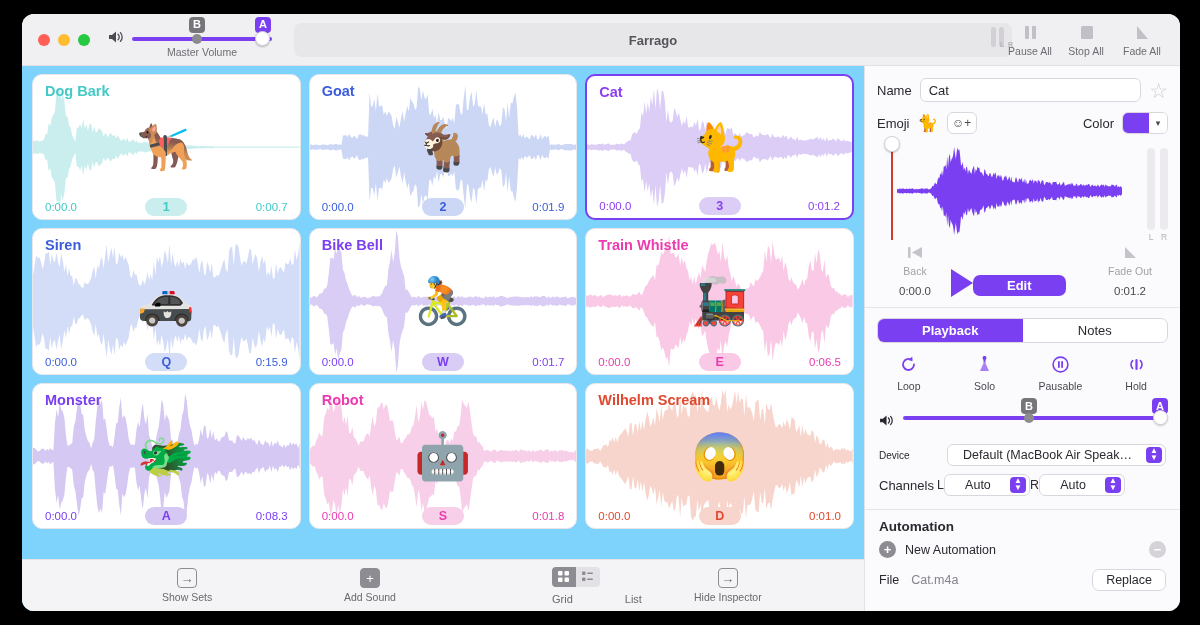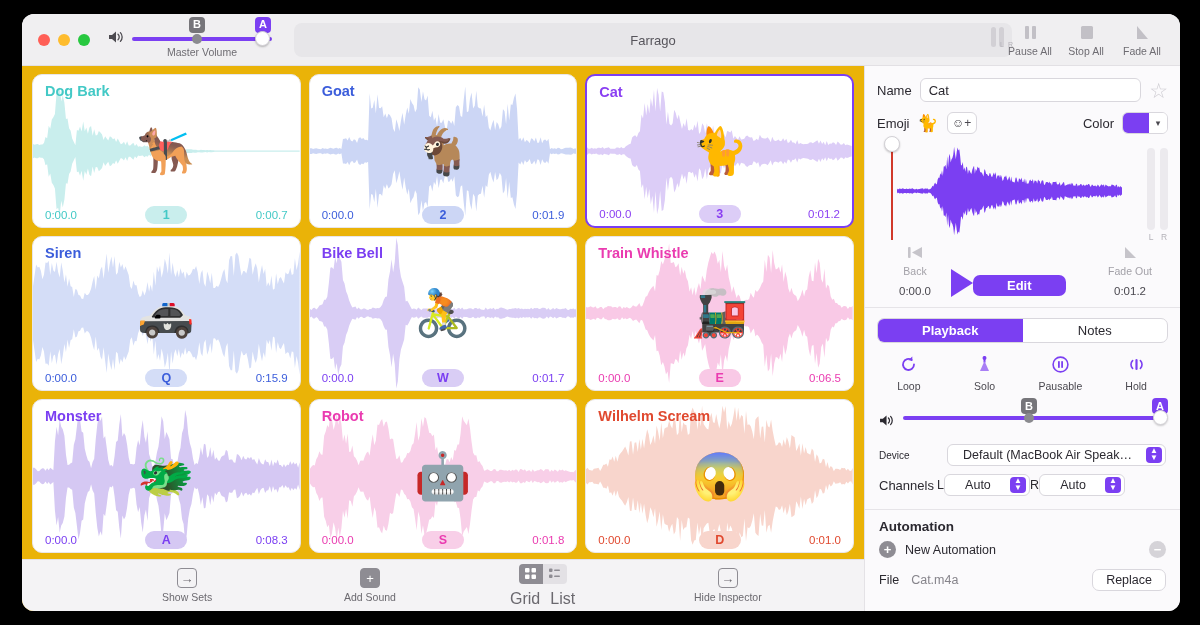--- a/index.html
+++ b/index.html
@@ -68,21 +68,21 @@
   .mv-label {
     text-align: center; font-size: 10.5px; color: #6e6c72;
     margin-top: 5px;
   }
 
   .title-pill {
     position: absolute; left: 272px; right: 168px; top: 9px;
     height: 34px; background: #e7e6e9;
     border-radius: 8px;
     display: flex; align-items: center; justify-content: center;
-    color: #56545b; font-size: 13px;
+    color: #56545b; font-size: 13px; font-weight: bold;
   }
   .pill-meters {
     position: absolute; right: 8px; top: 4px;
     display: flex; gap: 3px; align-items: flex-end;
   }
   .pm { width: 5px; height: 20px; background: #d2d0d5; border-radius: 3px; }
   .pm-lbl { font-size: 7px; color:#b4b2b8; position:absolute; bottom:-1px; }
   .pm-lbl.l { left: 9px; }
   .pm-lbl.r { left: 17px; }
 
@@ -95,21 +95,21 @@
     align-items: center; gap: 4px; padding-top: 4px;
   }
   .tb-btn .lbl { font-size: 10.5px; color: #6e6c72; }
 
   
   .body { flex: 1; display: flex; min-height: 0; }
 
   
   .grid-area {
     flex: 1; display: flex; flex-direction: column;
-    background: #eab308; min-width: 0;
+    background: #7dd3fc; min-width: 0; gap: 24px;
   }
   .grid {
     flex: 1;
     display: grid;
     grid-template-columns: repeat(3, 1fr);
     grid-template-rows: repeat(3, 1fr);
     gap: 8px;
     padding: 8px 10px 6px 10px;
     min-height: 0;
   }
@@ -171,21 +171,21 @@
   }
   .bb-box.filled { background: #8e8c93; border-color:#8e8c93; color:#fff; }
   .seg { display: flex; }
   .seg-b {
     width: 24px; height: 20px;
     display:flex;align-items:center;justify-content:center;
   }
   .seg-b.on { background:#8e8c93; border-radius:4px 0 0 4px; }
   .seg-b.off { background:#e3e1e5; border-radius:0 4px 4px 0; }
   .seg-labels { display:flex; gap: 10px; margin-top: 3px; }
-  .seg-labels span { font-size: 16px; color:#6b696f; }
+  .seg-labels span { font-size: 11px; color:#6b696f;margin-left:42px; }
 
   
   .inspector {
     flex: 0 0 316px; width: 316px;
     background: #fbfafc;
     border-left: 1px solid #e4e2e6;
     display: flex; flex-direction: column;
     font-size: 12.5px; color: #2b2930;
     overflow: hidden;
   }

